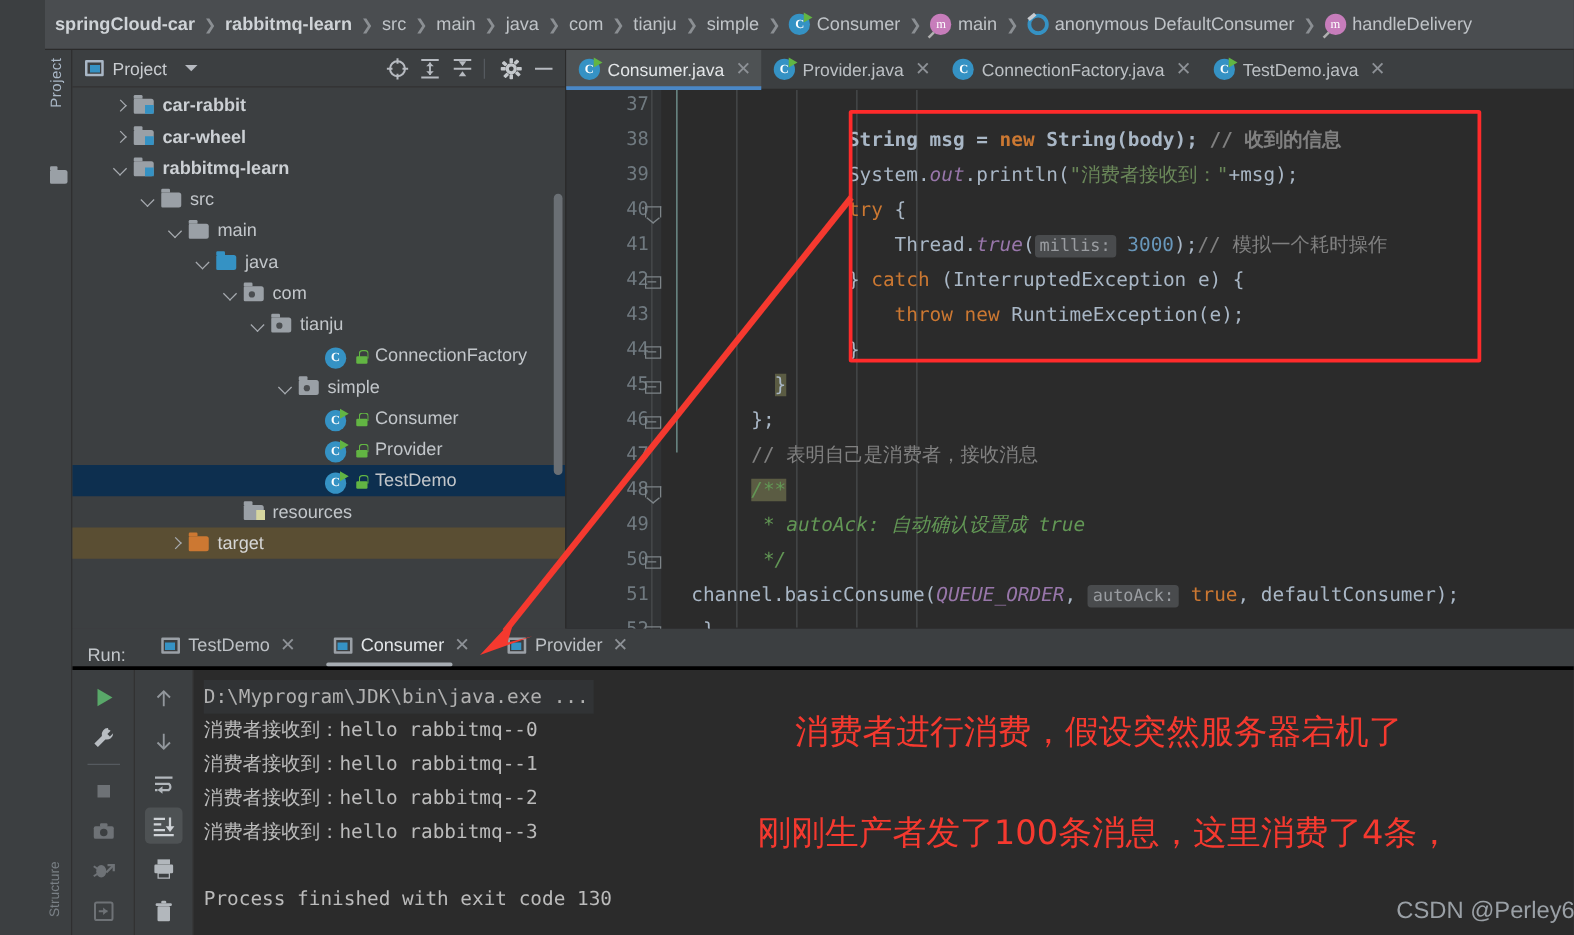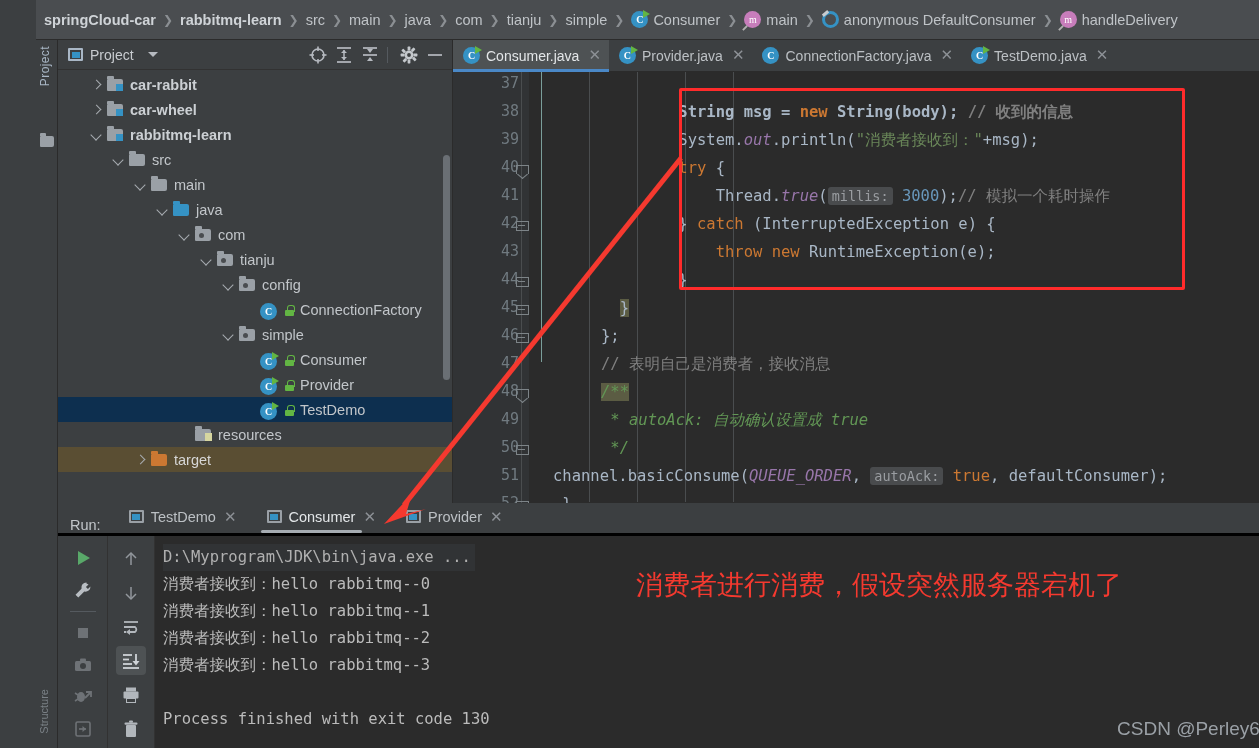--- a/index.html
+++ b/index.html
@@ -501,29 +501,20 @@
           <span class="tree-label">com</span>
         </div>
         <div class="tree-row" style="padding-left: 142px;">
           <span class="arrow down"></span>
           <span class="fi">
             <span class="folder">
               <span class="badge-pkg"></span>
             </span>
           </span>
           <span class="tree-label">tianju</span>
-        </div>
-        <div class="tree-row" style="padding-left: 164px;">
-          <span class="arrow down"></span>
-          <span class="fi">
-            <span class="folder">
-              <span class="badge-pkg"></span>
-            </span>
-          </span>
-          <span class="tree-label">config</span>
         </div>
         <div class="tree-row" style="padding-left: 186px;">
           <span class="arrow "></span>
           <span class="fi" style="width: 18px;">
             <span class="ci icon-class" style="margin: 0px; position: absolute; left: 0px; top: 1px;">C</span>
           </span>
           <span class="lockicon"></span>
           <span class="tree-label">ConnectionFactory</span>
         </div>
         <div class="tree-row" style="padding-left: 164px;">
@@ -764,20 +755,21 @@
           <rect x="3.5" y="3.5" width="13" height="2.2" rx="1" fill="#b2b7bc"></rect>
           <rect x="8" y="1.5" width="4" height="2.2" rx="1" fill="#b2b7bc"></rect>
         </svg>
       </div>
     </div>
 
     <div class="console" id="console"><div class="con-line cmd">D:\Myprogram\JDK\bin\java.exe ...</div><div class="con-line">消费者接收到：hello rabbitmq--0</div><div class="con-line">消费者接收到：hello rabbitmq--1</div><div class="con-line">消费者接收到：hello rabbitmq--2</div><div class="con-line">消费者接收到：hello rabbitmq--3</div><div class="con-line"> </div><div class="con-line">Process finished with exit code 130</div></div>
   </div>
 
   <div class="annot" style="left:600px; top:567px;">消费者进行消费，假设突然服务器宕机了</div>
+  <div class="annot" style="left:570px; top:648px;">刚刚生产者发了100条消息，这里消费了4条，</div>
 
   <div class="watermark">CSDN @Perley620</div>
 
   <svg style="position:absolute; left:0; top:0; width:1259px; height:748px; pointer-events:none;">
     <line x1="645" y1="158" x2="368" y2="505" stroke="#f5392f" stroke-width="5"></line>
     <polygon points="348,524 376,494 370,514 390,509" fill="#f5392f"></polygon>
   </svg>
 
 </div>
 

